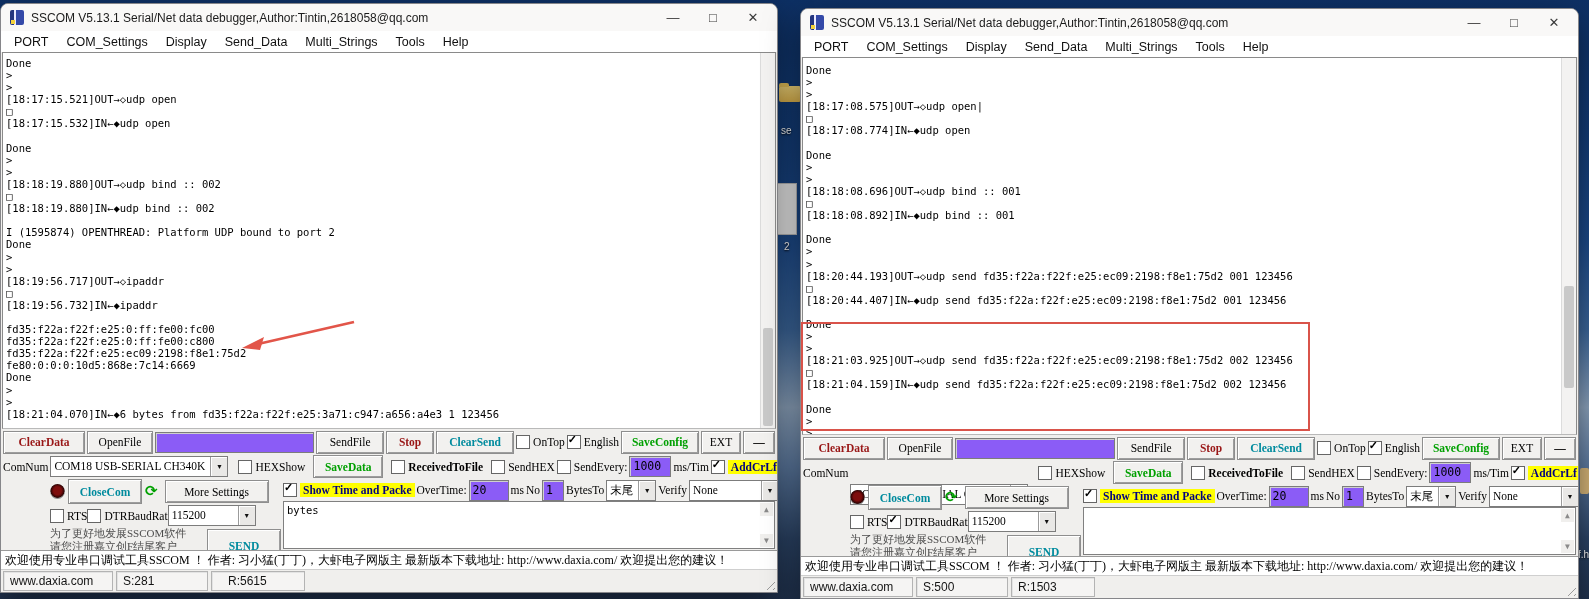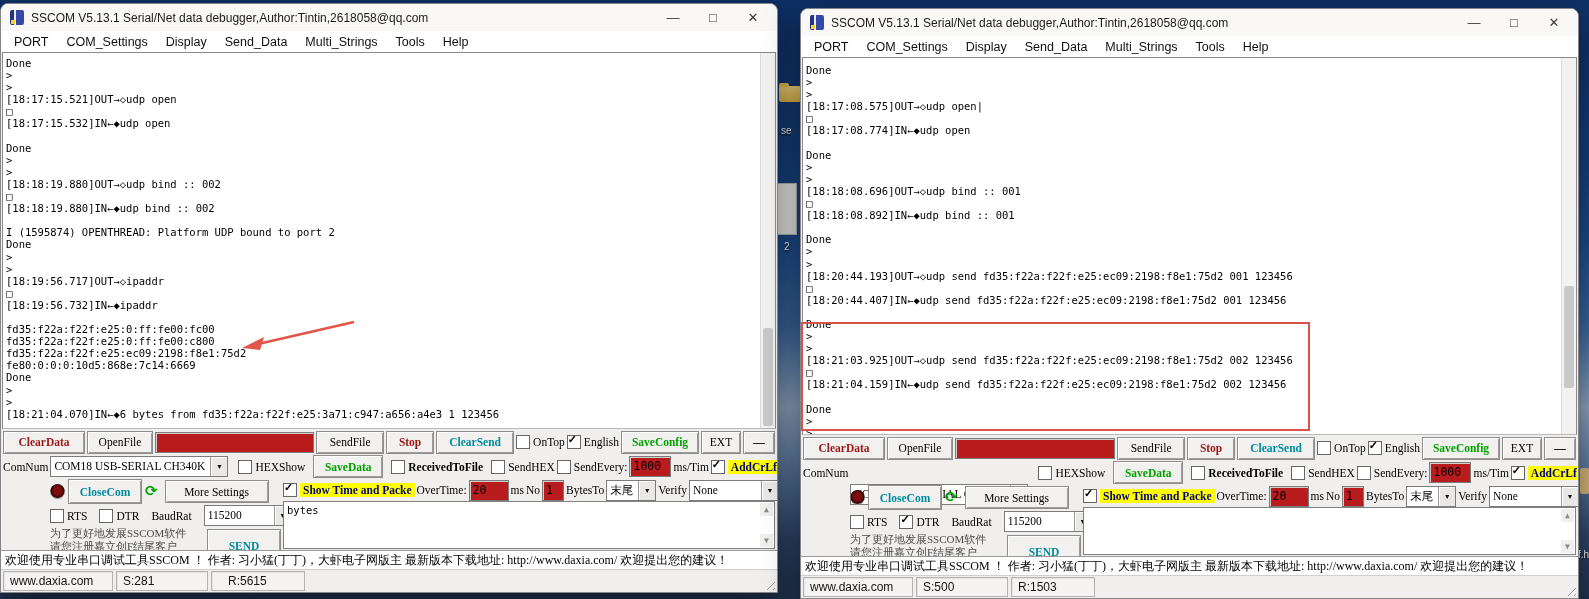--- a/index.html
+++ b/index.html
@@ -31,39 +31,39 @@
   .tlines{position:absolute;left:3px;right:16px;top:0;bottom:0;font:10.5px/12.1px "DejaVu Sans Mono",monospace;color:#000;white-space:pre;overflow:hidden;}
   .pt4{padding-top:4px;} .pt6{padding-top:6px;}
   .tsb{position:absolute;right:0;top:0;bottom:0;width:14px;background:#f3f2f1;border-left:1px solid #dcdcdc;}
   .tthumb{position:absolute;left:2px;right:2px;background:#c9c9c9;border-radius:2px;}
   
   .crow{display:flex;align-items:center;gap:2px;flex:none;padding:0 2px;}
   .btn{background:#f2f1ef;border:1px solid #8e8e8e;box-shadow:inset 1px 1px 0 #ffffff,inset -1px -1px 0 #9d9d9d;
        font:bold 11.5px "Liberation Serif",serif;color:#000;display:flex;align-items:center;justify-content:center;
        white-space:nowrap;flex:none;height:21px;padding:0 4px;}
   .t-red{color:#991717;} .t-teal{color:#008b9e;} .t-green{color:#00a000;} .t-blue{color:#0000a0;}
-  .inp{background:#b91c1c;border:1px solid #7c7c7c;box-shadow:inset 1px 1px 0 #cfcfcf;height:19px;
+  .inp{background:#8b5cf6;border:1px solid #7c7c7c;box-shadow:inset 1px 1px 0 #cfcfcf;height:19px;
        font:11.5px/19px "DejaVu Sans Mono",monospace;padding:0 3px;white-space:nowrap;overflow:hidden;flex:none;}
   .lbl{font:11.5px "Liberation Serif",serif;color:#000;white-space:nowrap;flex:none;}
   .cb{display:flex;align-items:center;gap:3px;flex:none;}
   .cbx{width:12px;height:12px;background:#fff;border:1px solid #666;flex:none;position:relative;}
   .chk{display:none;position:absolute;left:0;top:-3px;font:bold 11px "Liberation Sans",sans-serif;color:#000;}
   .cb.on .chk{display:block;}
   .cbl{font:11.5px "Liberation Serif",serif;color:#000;white-space:nowrap;}
   .hl .cbl{background:#ffff00;color:#000080;font-weight:bold;padding:1px 3px;}
   .dd{display:flex;align-items:stretch;background:#fff;border:1px solid #7c7c7c;height:19px;flex:none;}
   .ddv{flex:1;font:11.5px/18px "Liberation Serif",serif;padding:0 3px;white-space:nowrap;overflow:hidden;}
   .dda{width:16px;background:#e9e8e6;border-left:1px solid #9b9b9b;box-shadow:inset 1px 1px 0 #fff;
        display:flex;align-items:center;justify-content:center;font-size:7px;color:#111;flex:none;}
   
   .bot{flex:none;display:flex;gap:2px;padding:1px 2px;height:70px;margin-left:47px;}
   .bleft{width:231px;flex:none;display:flex;flex-direction:column;gap:1px;}
   .bright{flex:1;min-width:0;display:flex;flex-direction:column;}
   .rowa{display:flex;align-items:center;gap:3px;height:25px;}
-  .rowb{display:flex;align-items:center;gap:12px;height:21px;}
+  .rowb{display:flex;align-items:center;gap:0;height:21px;}
   .rowc{display:flex;align-items:flex-start;gap:4px;flex:1;}
   .recdot{width:15px;height:15px;border-radius:50%;background:radial-gradient(circle at 50% 45%,#7e0d0d 0 35%,#2e0404 60%,#8c8c8c 65%);flex:none;}
   .refresh{color:#00a000;font:bold 15px/15px "DejaVu Sans",sans-serif;flex:none;}
   .regtxt{flex:1;font:11px/13px "Liberation Serif",serif;color:#4c4c4c;white-space:nowrap;overflow:hidden;}
   .sendbtn{width:64px;height:31px;margin-top:2px;}
   .prow{display:flex;align-items:center;gap:2px;height:22px;flex:none;}
   .sendbox{flex:1;background:#fff;border:1px solid #808080;position:relative;
            font:10.5px/13px "DejaVu Sans Mono",monospace;color:#000;padding:2px 16px 2px 3px;overflow:hidden;}
   .sarr{position:absolute;right:1px;width:13px;height:13px;display:flex;align-items:center;justify-content:center;
         font-size:8px;color:#8a8a8a;background:#f0efed;}

